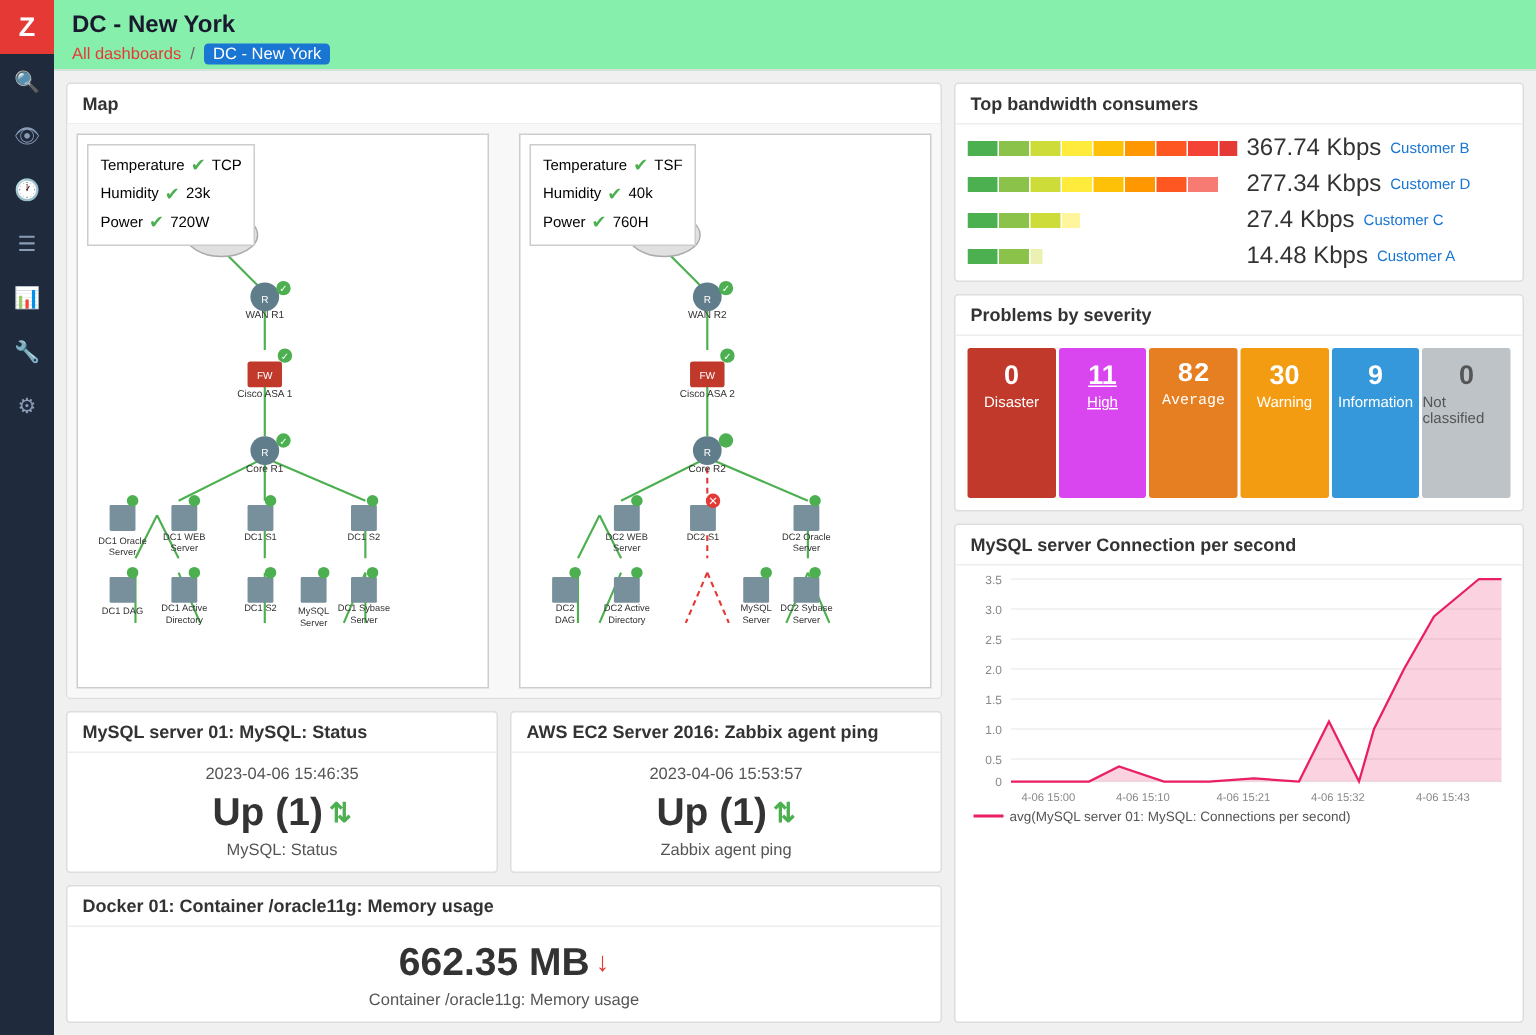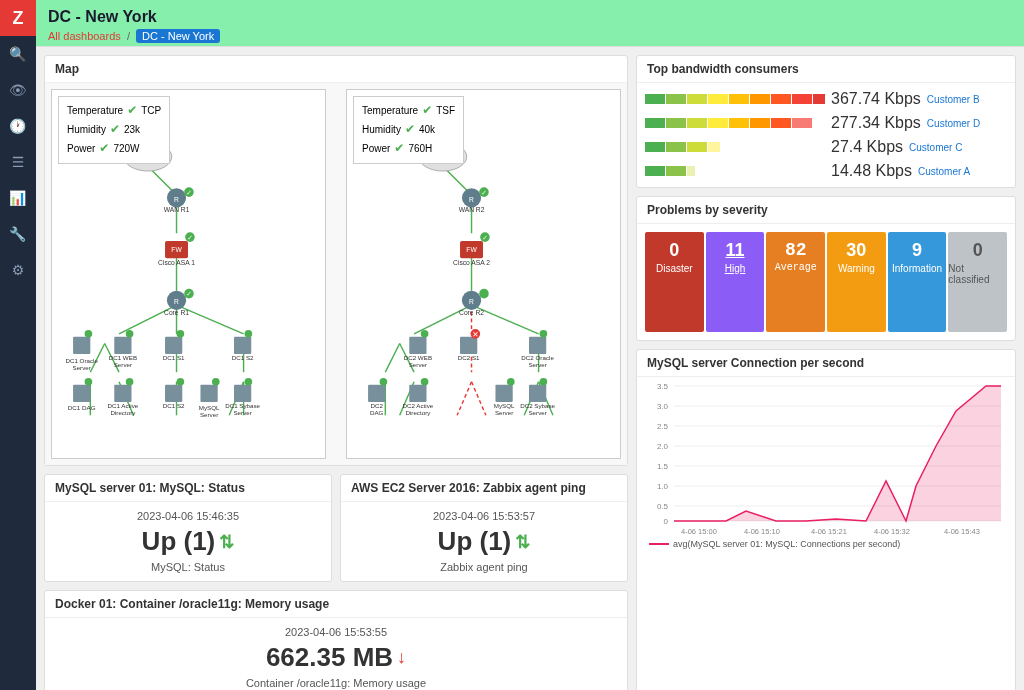--- a/index.html
+++ b/index.html
@@ -180,21 +180,21 @@
       justify-content: flex-start;
       border-radius: 2px;
       padding-top: 8px;
       color: white;
       font-size: 11px;
       font-weight: bold;
     }
     .severity-bar .count { font-size: 18px; font-weight: bold; }
     .severity-bar .label { font-size: 10px; font-weight: normal; margin-top: 2px; }
     .sev-disaster { background: #c0392b; }
-    .sev-high { background: #8b5cf6; text-decoration: underline; }
+    .sev-high { background: #d946ef; text-decoration: underline; }
     .sev-average { background: #e67e22; font-family: Liberation Mono, monospace; }
     .sev-warning { background: #f39c12; }
     .sev-info { background: #3498db; }
     .sev-unclassified { background: #bdc3c7; color: #555; }
 
     
     .chart-panel {
       flex: 1;
       min-height: 160px;
     }
@@ -501,21 +501,20 @@
             <span class="arrow-up-down">⇅</span>
           </div>
           <div class="server-metric">Zabbix agent ping</div>
         </div>
       </div>
     </div>
 
     <div class="panel" style="grid-column:1; grid-row:3;">
       <div class="panel-title">Docker 01: Container /oracle11g: Memory usage</div>
       <div class="memory-panel">
-        <div class="server-timestamp">2023-04-06 15:53:55</div>
         <div class="server-status-value">
           <span>662.35 MB</span>
           <span class="memory-arrow-down">↓</span>
         </div>
         <div class="server-metric">Container /oracle11g: Memory usage</div>
       </div>
     </div>
 
     <div class="right-column">
 

